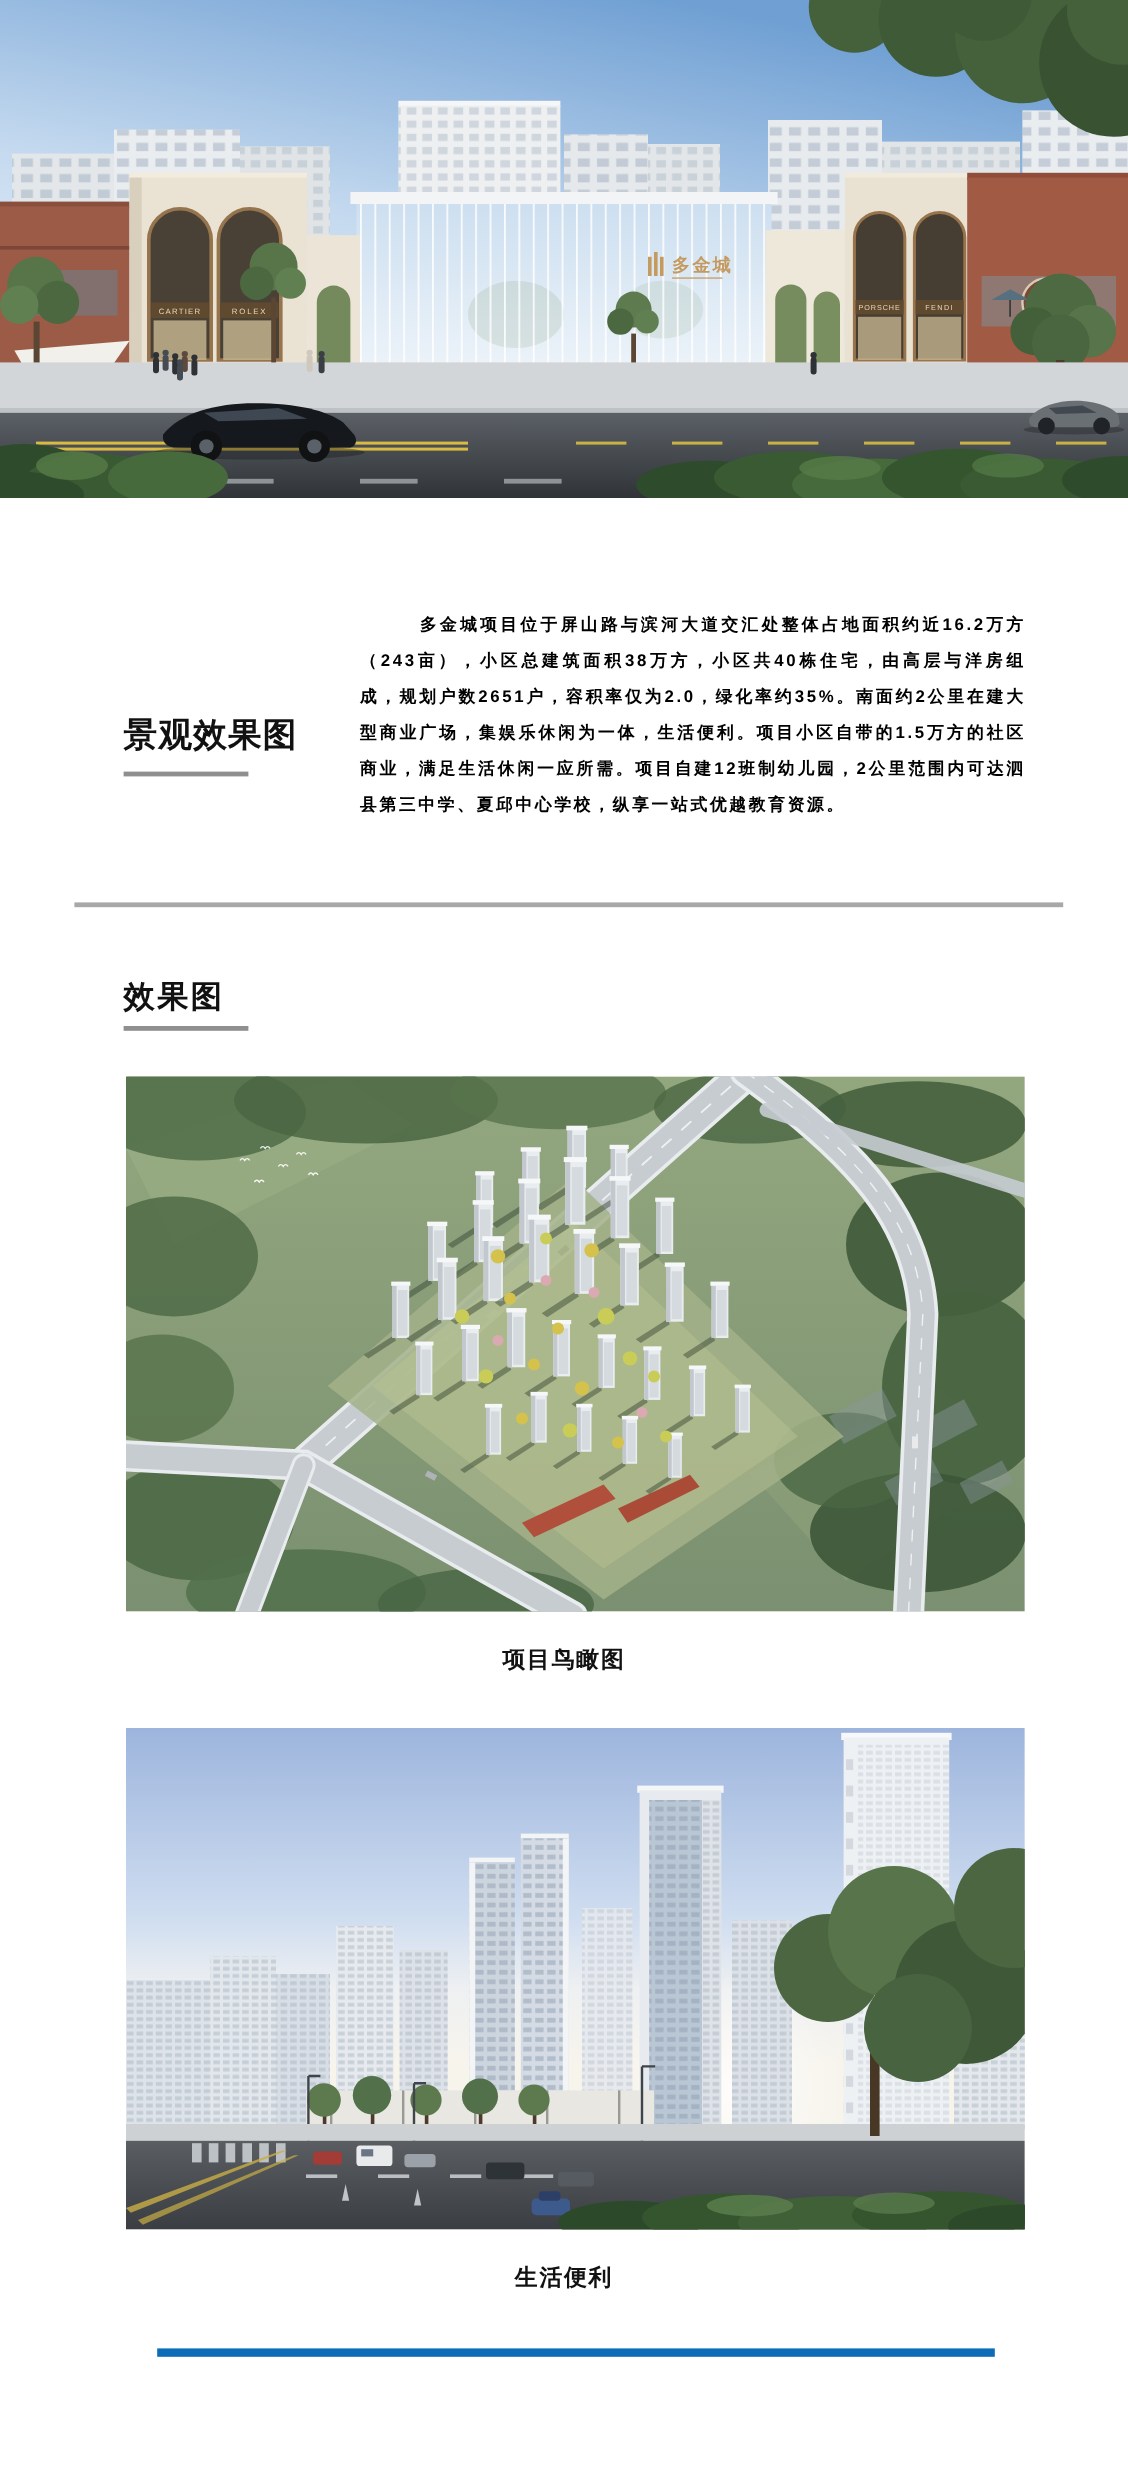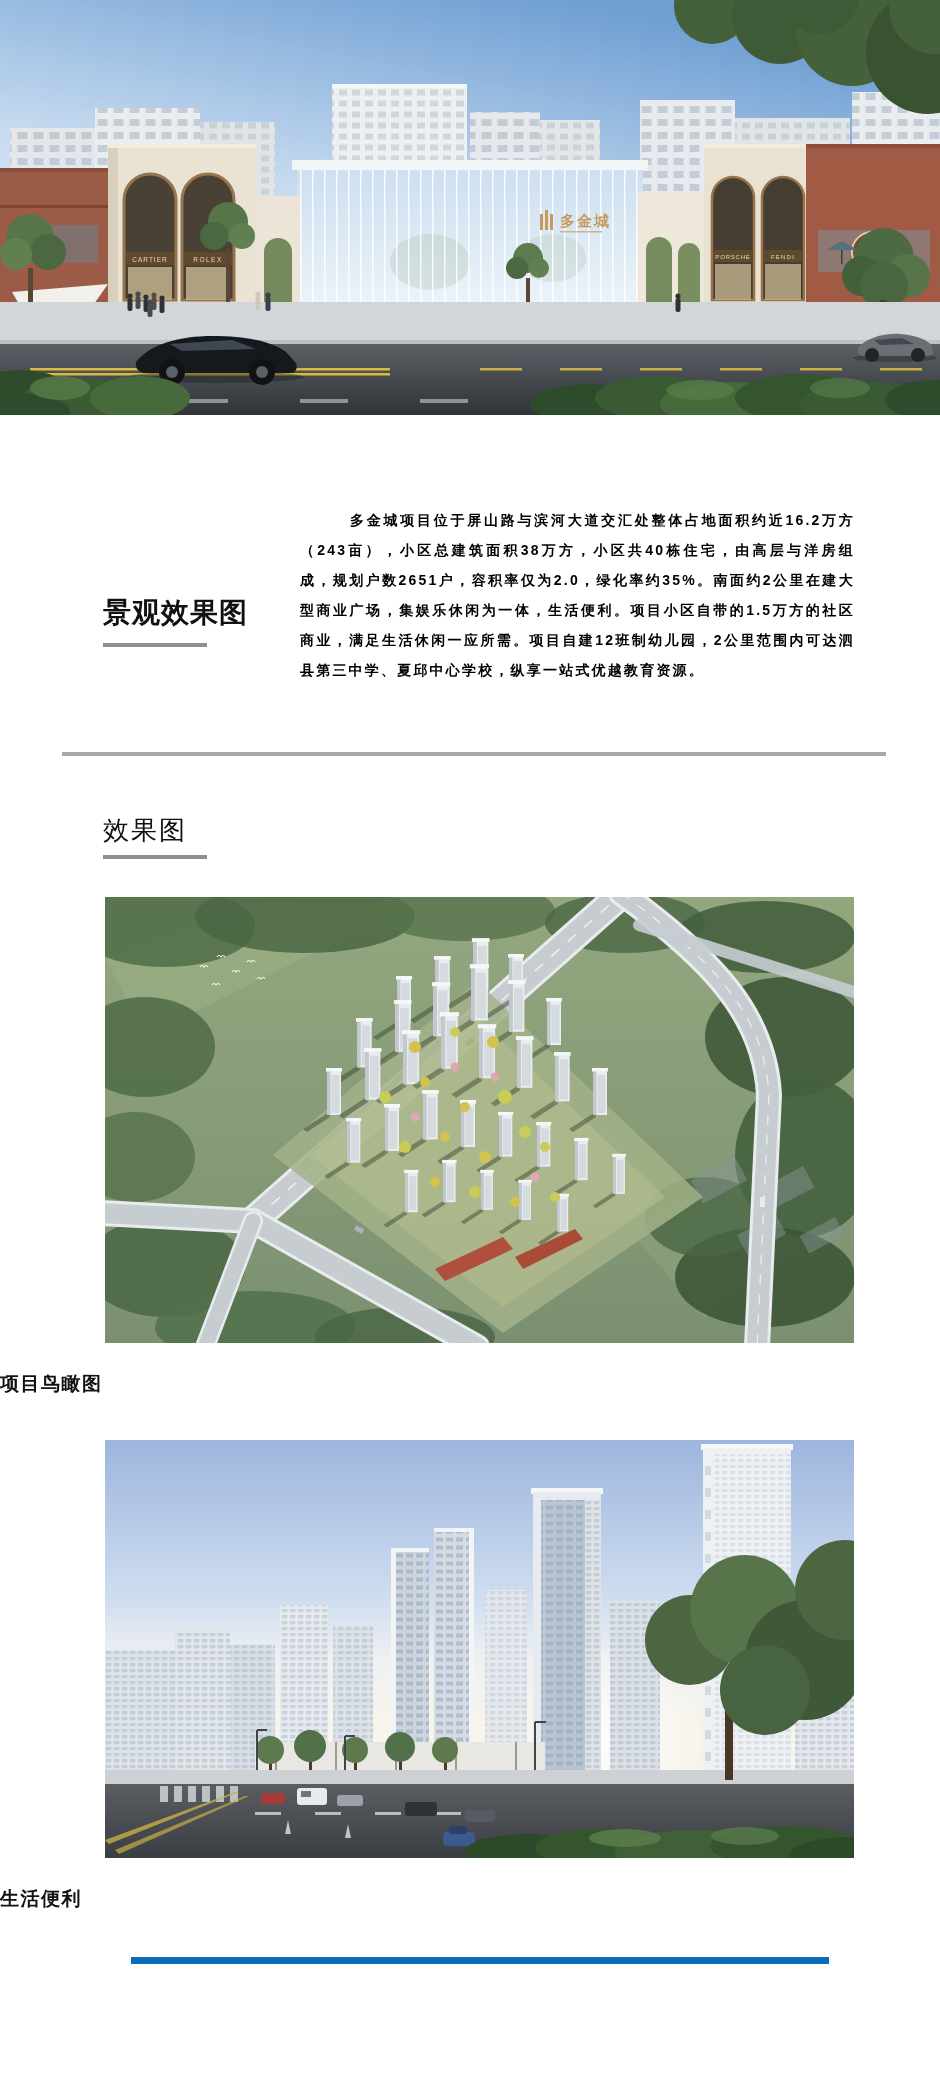--- a/index.html
+++ b/index.html
@@ -5,25 +5,25 @@
   html,body{margin:0;padding:0;background:#ffffff;}
   body{width:940px;margin:0 auto;font-family:"Liberation Sans","DejaVu Sans",sans-serif;color:#1a1a1a;}
   .hero-svg,.fig-svg{display:block;}
   .intro{display:flex;padding:90px 82px 0 103px;box-sizing:border-box;}
   .intro-left{width:197px;flex:0 0 197px;padding-top:92px;}
   .intro-title{font-size:28px;font-weight:bold;letter-spacing:1px;color:#111;line-height:32px;}
   .title-underline{width:104px;height:4px;background:#8f8f8f;margin-top:14px;}
   .intro-text{width:555px;font-size:14px;line-height:30px;letter-spacing:2.2px;text-align:justify;text-indent:50px;color:#000000;font-weight:bold;}
   .divider{width:824px;height:4px;background:#a8a8a8;margin:67px 0 0 62px;}
   .section-head{margin:59px 0 0 103px;}
-  .section-title{font-size:26px;font-weight:normal;letter-spacing:2px;color:#111;line-height:30px;}
+  .section-title{font-size:26px;font-weight:bold;letter-spacing:2px;color:#111;line-height:30px;}
   .section-underline{width:104px;height:4px;background:#8f8f8f;margin-top:10px;}
   .figure{margin:38px 0 0 105px;}
   .figure2{margin-top:45px;}
-  .fig-caption{width:940px;font-size:19px;font-weight:bold;letter-spacing:1.5px;color:#111;margin-top:30px;line-height:22px;}
+  .fig-caption{width:940px;text-align:center;font-size:19px;font-weight:bold;letter-spacing:1.5px;color:#111;margin-top:30px;line-height:22px;}
   .accent-line{width:698px;height:7px;background:#0d6cb7;margin:47px 0 28px 131px;}
 </style>
 </head>
 <body>
 
 <svg class="hero-svg" width="940" height="415" viewBox="0 0 940 415">
   <defs>
     <linearGradient id="sky" x1="0" y1="1" x2="0.6" y2="0">
       <stop offset="0" stop-color="#eef4fb"></stop>
         <stop offset="0.45" stop-color="#c4d9ef"></stop>

